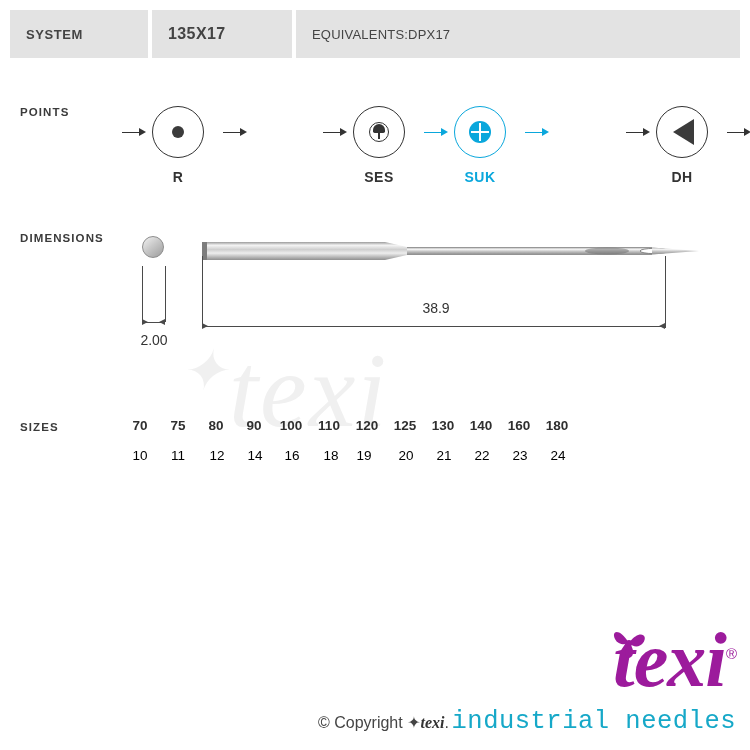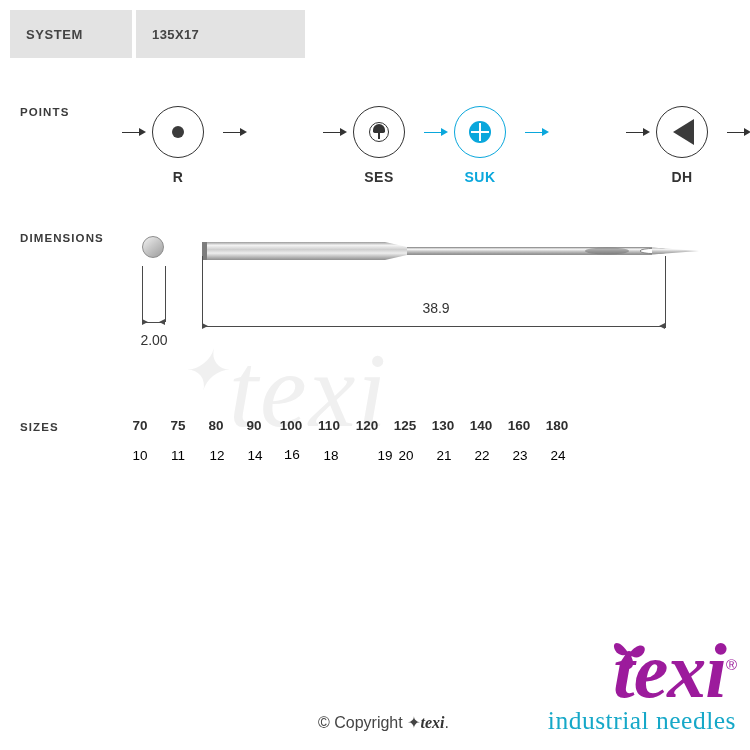--- a/index.html
+++ b/index.html
@@ -26,22 +26,22 @@
   }
   .header-cell {
     background: #e3e3e3;
     display: flex;
     align-items: center;
     padding: 0 16px;
     font-size: 13px;
     letter-spacing: 0.6px;
     color: #444;
   }
-  .header-cell.system { width: 122px; font-weight: bold; }
-  .header-cell.code { width: 169px; font-weight: bold; font-size: 13px; letter-spacing: 0.4px;}
+  .header-cell.system { width: 138px; font-weight: bold; }
+  .header-cell.code { width: 140px; font-weight: bold; font-size: 16px; letter-spacing: 0.4px;}
   .header-cell.equiv { flex: 1; font-weight: normal; letter-spacing: 0.2px; }
 
   
   .section-label {
     position: absolute;
     font-size: 11.5px;
     font-weight: bold;
     letter-spacing: 1.1px;
     color: #3b3b3b;
   }
@@ -302,25 +302,25 @@
     color: #9c1b9c;
   }
   .butterfly {
     position: absolute;
     left: -4px;
     top: -6px;
     width: 44px;
     height: 44px;
   }
   .brand-sub {
-    font-family: Liberation Serif, serif;
+    font-family: Liberation Mono, monospace;
     font-size: 25.5px;
     letter-spacing: 0.5px;
     color: #16a8c8;
-    margin-top: 2px;
+    margin-top: 14px;
   }
 
   
   .copyright {
     position: absolute;
     left: 318px;
     bottom: 18px;
     font-size: 16px;
     color: #444;
   }
@@ -333,20 +333,23 @@
 </style>
 </head>
 <body>
 
 <div class="header">
   <div class="header-cell system">
     <span>SYSTEM</span>
   </div>
   <div class="header-cell code">
     <span>135X17</span>
+  </div>
+  <div class="header-cell equiv">
+    <span>EQUIVALENTS:DPX17</span>
   </div>
 </div>
 
 <div class="section-label" id="label-points">POINTS</div>
 <div class="section-label" id="label-dimensions">DIMENSIONS</div>
 <div class="section-label" id="label-sizes">SIZES</div>
 
 <div class="points-row">
 
   <div class="arrow" style="left:2px;">
@@ -492,23 +495,23 @@
     <div class="size-cell" style="left:303px;">130</div>
     <div class="size-cell" style="left:341px;">140</div>
     <div class="size-cell" style="left:379px;">160</div>
     <div class="size-cell" style="left:417px;">180</div>
   </div>
   <div class="sizes-row imperial" style="margin-top:8px;">
     <div class="size-cell" style="left:0px;">10</div>
     <div class="size-cell" style="left:38px;">11</div>
     <div class="size-cell" style="left:77px;">12</div>
     <div class="size-cell" style="left:115px;">14</div>
-    <div class="size-cell" style="left:152px;font-family:Liberation Mono, monospace;">16</div>
+    <div class="size-cell" style="left:152px;">16</div>
     <div class="size-cell" style="left:191px;">18</div>
-    <div class="size-cell" style="left:245px;text-align:center;">19</div>
+    <div class="size-cell" style="left:224px;text-align:center;">19</div>
     <div class="size-cell" style="left:266px;">20</div>
     <div class="size-cell" style="left:304px;">21</div>
     <div class="size-cell" style="left:342px;">22</div>
     <div class="size-cell" style="left:380px;">23</div>
     <div class="size-cell" style="left:418px;">24</div>
   </div>
 </div>
 
 <div class="copyright">
   <span>© Copyright </span><span>✦</span><span class="ctexi">texi</span><span>.</span>

